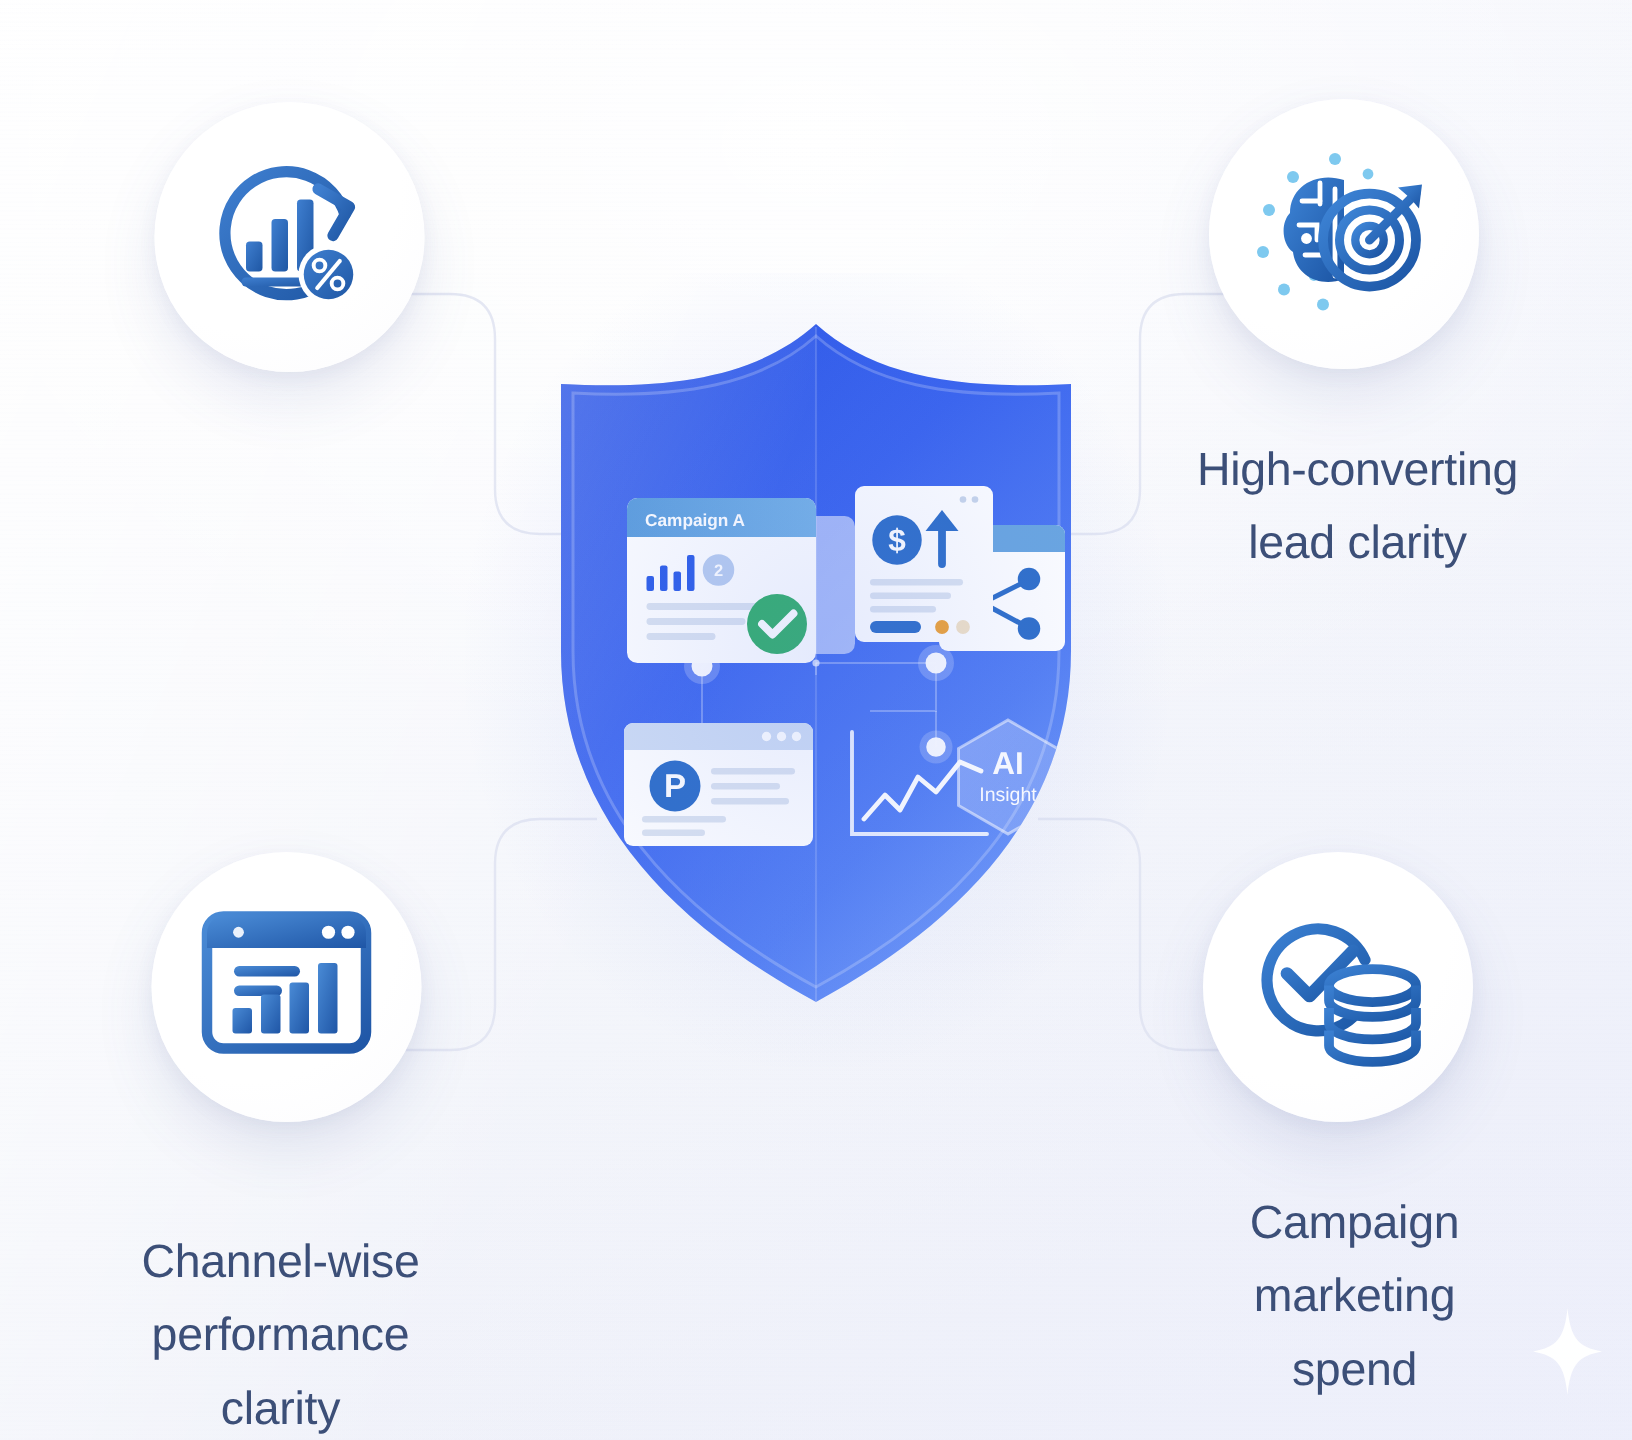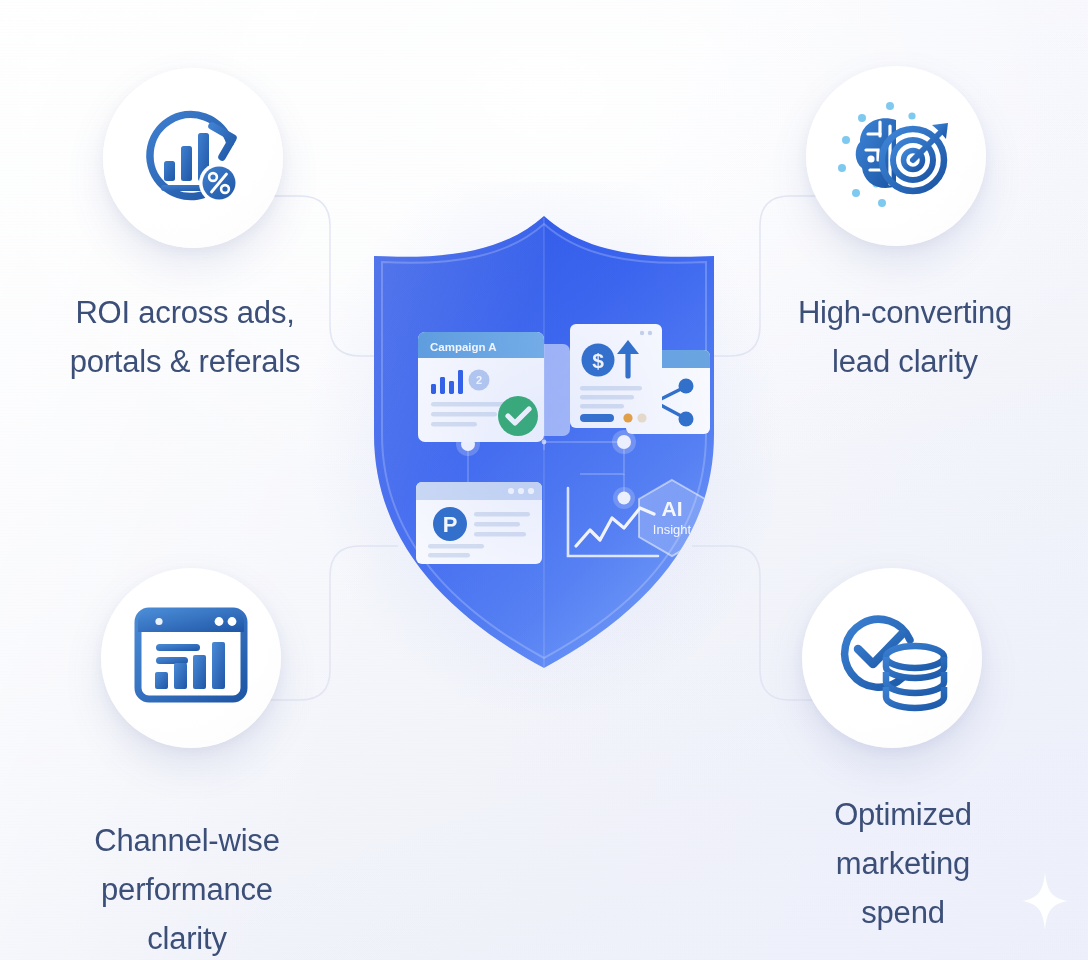--- a/index.html
+++ b/index.html
@@ -129,22 +129,20 @@
       <rect x="64" y="34" width="11" height="48" rx="2.5" fill="url(#gIcoA)"></rect>
       <rect x="27" y="86" width="52" height="6" rx="3" fill="url(#gIcoA)"></rect>
 
       <circle cx="85" cy="84" r="20" fill="#ffffff"></circle>
       <circle cx="85" cy="84" r="16.5" fill="url(#gIcoA)"></circle>
       <circle cx="79" cy="78" r="3.9" fill="none" stroke="#ffffff" stroke-width="2.6"></circle>
       <circle cx="91" cy="90" r="3.9" fill="none" stroke="#ffffff" stroke-width="2.6"></circle>
       <line x1="92.5" y1="75" x2="77.5" y2="93" stroke="#ffffff" stroke-width="2.8" stroke-linecap="round"></line>
     </svg>
   </div>
-  <div class="label tl">ROI across ads,
-portals &amp; referals</div>
 
   <div class="bubble tr">
     <svg width="124" height="120" viewBox="0 0 124 120">
       <defs>
         <linearGradient id="gIcoB" x1="0" y1="0" x2="1" y2="1">
           <stop offset="0%" stop-color="#3f86d8"></stop>
           <stop offset="100%" stop-color="#1b54a3"></stop>
         </linearGradient>
       </defs>
 
@@ -225,21 +223,21 @@
       <path d="M78 38 A34 34 0 1 0 70 76" fill="none" stroke="url(#gIcoD)" stroke-width="7.5" stroke-linecap="round"></path>
       <path d="M26 47 L41 62 L70 32" fill="none" stroke="url(#gIcoD)" stroke-width="8.5" stroke-linecap="round" stroke-linejoin="round"></path>
       <g fill="none" stroke="url(#gIcoD)" stroke-width="6.5">
         <ellipse cx="83" cy="55" rx="29" ry="11"></ellipse>
         <path d="M54 55 v10 a29 11 0 0 0 58 0 v-10"></path>
         <path d="M54 70 v10 a29 11 0 0 0 58 0 v-10"></path>
         <path d="M54 85 v10 a29 11 0 0 0 58 0 v-10"></path>
       </g>
     </svg>
   </div>
-  <div class="label br">Optimized
+  <div class="label br">Campaign
 marketing
 spend</div>
 
   <div class="shield-wrap">
     <div class="shield-glow"></div>
     <svg width="376" height="460" viewBox="0 0 376 460">
       <defs>
         <linearGradient id="gShield" x1="0.12" y1="0" x2="0.88" y2="1">
           <stop offset="0%" stop-color="#2c56e6"></stop>
           <stop offset="38%" stop-color="#3a64ee"></stop>

